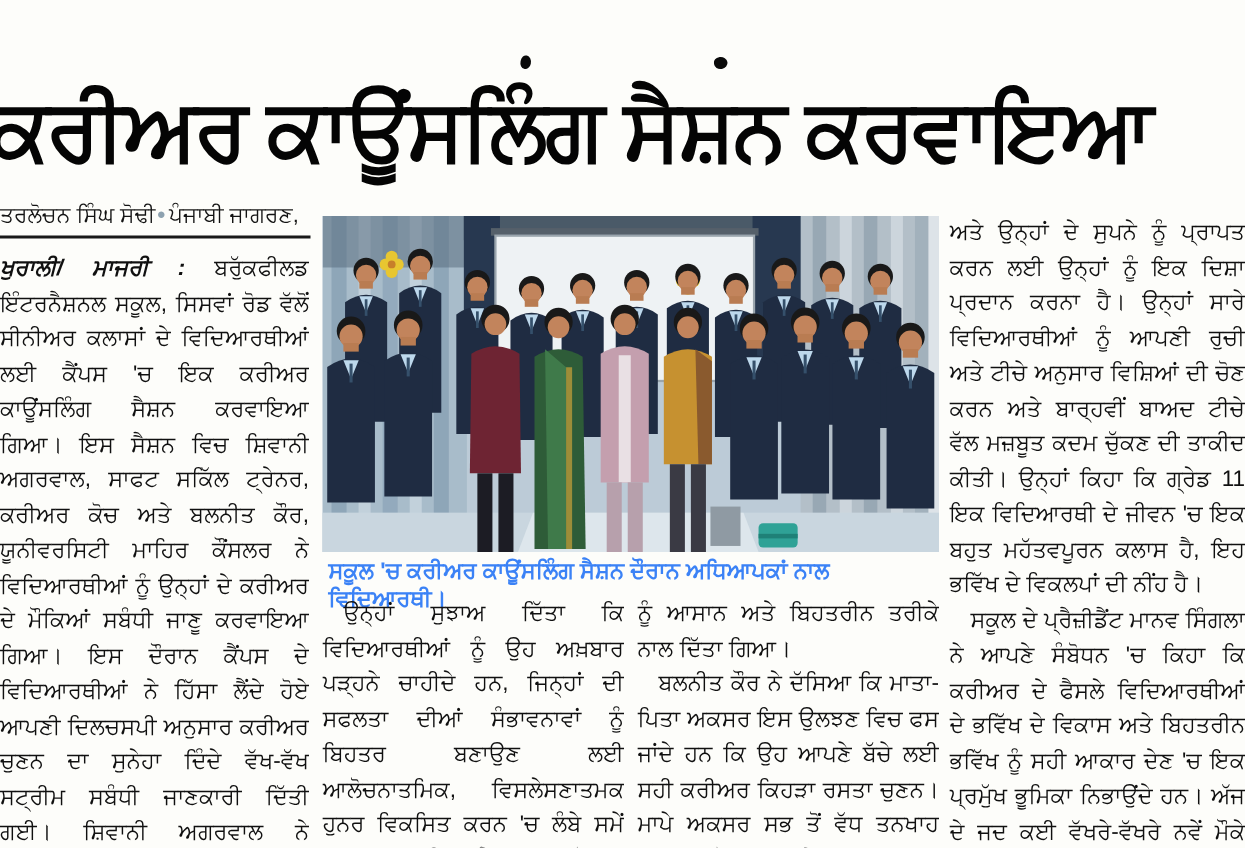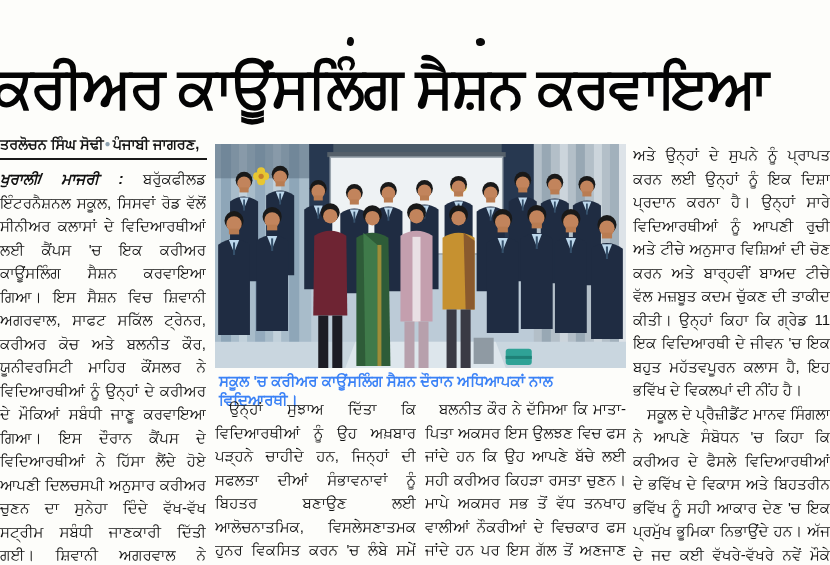--- a/index.html
+++ b/index.html
@@ -18,21 +18,21 @@
   .crop-mark.m2{left:476px;top:1px;width:9px;height:8px;transform:rotate(-8deg);}
 
   .headline{
     position:absolute;left:-6px;top:18px;width:845px;
     margin:0;font-size:57px;line-height:1.15;font-weight:700;
     letter-spacing:-1.5px;white-space:nowrap;color:#040404;
   }
 
   .byline{
     position:absolute;left:0;top:99px;width:207px;
-    font-size:14.5px;font-weight:700;color:#131313;
+    font-size:14.5px;font-weight:400;color:#131313;
     padding-bottom:5px;border-bottom:2.5px solid #191919;
     white-space:nowrap;
   }
   .byline .bullet{color:#8ea2b0;font-size:10px;vertical-align:2px;padding:0 2px 0 1px;}
 
   .col{position:absolute;font-size:15px;line-height:23.5px;text-align:justify;color:#101010;}
   .col p{margin:0;}
   .col p.indent{text-indent:14px;}
   .dateline{font-weight:700;font-style:italic;}
 
@@ -185,20 +185,21 @@
     </svg>
   </figure>
 
   <figcaption class="caption">ਸਕੂਲ 'ਚ ਕਰੀਅਰ ਕਾਊਂਸਲਿੰਗ ਸੈਸ਼ਨ ਦੌਰਾਨ ਅਧਿਆਪਕਾਂ ਨਾਲ ਵਿਦਿਆਰਥੀ।</figcaption>
 
   <div class="col col2">
     <p class="indent">ਉਨ੍ਹਾਂ ਸੁਝਾਅ ਦਿੱਤਾ ਕਿ ਵਿਦਿਆਰਥੀਆਂ ਨੂੰ ਉਹ ਅਖ਼ਬਾਰ ਪੜ੍ਹਨੇ ਚਾਹੀਦੇ ਹਨ, ਜਿਨ੍ਹਾਂ ਦੀ ਸਫਲਤਾ ਦੀਆਂ ਸੰਭਾਵਨਾਵਾਂ ਨੂੰ ਬਿਹਤਰ ਬਣਾਉਣ ਲਈ ਆਲੋਚਨਾਤਮਿਕ, ਵਿਸਲੇਸਣਾਤਮਕ ਹੁਨਰ ਵਿਕਸਿਤ ਕਰਨ 'ਚ ਲੰਬੇ ਸਮੇਂ ਲਈ ਲਾਭ ਹੁੰਦਾ ਹੈ। ਇਸ ਦੌਰਾਨ ਵਿਦਿਆਰਥੀਆਂ ਨੇ ਵੀ ਵੱਖ-ਵੱਖ ਵਿਸ਼ਿਆਂ ਅਤੇ ਵੱਖ-ਵੱਖ ਕਿੱਤਿਆਂ ਸਬੰਧੀ ਅਹਿਮ ਸਵਾਲ ਪੁੱਛੇ, ਜਿਨ੍ਹਾਂ ਦਾ ਜਵਾਬ ਉਨ੍ਹਾਂ</p>
   </div>
 
   <div class="col col3">
+    <p>ਨੂੰ ਆਸਾਨ ਅਤੇ ਬਿਹਤਰੀਨ ਤਰੀਕੇ ਨਾਲ ਦਿੱਤਾ ਗਿਆ।</p>
     <p class="indent">ਬਲਨੀਤ ਕੌਰ ਨੇ ਦੱਸਿਆ ਕਿ ਮਾਤਾ-ਪਿਤਾ ਅਕਸਰ ਇਸ ਉਲਝਣ ਵਿਚ ਫਸ ਜਾਂਦੇ ਹਨ ਕਿ ਉਹ ਆਪਣੇ ਬੱਚੇ ਲਈ ਸਹੀ ਕਰੀਅਰ ਕਿਹੜਾ ਰਸਤਾ ਚੁਣਨ। ਮਾਪੇ ਅਕਸਰ ਸਭ ਤੋਂ ਵੱਧ ਤਨਖਾਹ ਵਾਲੀਆਂ ਨੌਕਰੀਆਂ ਦੇ ਵਿਚਕਾਰ ਫਸ ਜਾਂਦੇ ਹਨ ਪਰ ਇਸ ਗੱਲ ਤੋਂ ਅਣਜਾਣ ਰਹਿ ਜਾਂਦੇ ਹਨ ਕਿ ਉਨ੍ਹਾਂ ਦਾ ਬੱਚਾ ਭਵਿੱਖ ਵਿਚ ਕੀ ਕਰਨਾ ਚਾਹੁੰਦਾ ਹੈ ਜਾਂ ਕੀ ਬਣਨਾ ਚਾਹੁੰਦਾ ਹੈ। ਇਸ ਸੈਸ਼ਨ ਦਾ ਉਦੇਸ਼ ਉਨ੍ਹਾਂ ਦੀ ਮਦਦ ਕਰਨਾ</p>
   </div>
 
   <div class="col col4">
     <p>ਅਤੇ ਉਨ੍ਹਾਂ ਦੇ ਸੁਪਨੇ ਨੂੰ ਪ੍ਰਾਪਤ ਕਰਨ ਲਈ ਉਨ੍ਹਾਂ ਨੂੰ ਇਕ ਦਿਸ਼ਾ ਪ੍ਰਦਾਨ ਕਰਨਾ ਹੈ। ਉਨ੍ਹਾਂ ਸਾਰੇ ਵਿਦਿਆਰਥੀਆਂ ਨੂੰ ਆਪਣੀ ਰੁਚੀ ਅਤੇ ਟੀਚੇ ਅਨੁਸਾਰ ਵਿਸ਼ਿਆਂ ਦੀ ਚੋਣ ਕਰਨ ਅਤੇ ਬਾਰ੍ਹਵੀਂ ਬਾਅਦ ਟੀਚੇ ਵੱਲ ਮਜ਼ਬੂਤ ਕਦਮ ਚੁੱਕਣ ਦੀ ਤਾਕੀਦ ਕੀਤੀ। ਉਨ੍ਹਾਂ ਕਿਹਾ ਕਿ ਗ੍ਰੇਡ 11 ਇਕ ਵਿਦਿਆਰਥੀ ਦੇ ਜੀਵਨ 'ਚ ਇਕ ਬਹੁਤ ਮਹੱਤਵਪੂਰਨ ਕਲਾਸ ਹੈ, ਇਹ ਭਵਿੱਖ ਦੇ ਵਿਕਲਪਾਂ ਦੀ ਨੀਂਹ ਹੈ।</p>
     <p class="indent">ਸਕੂਲ ਦੇ ਪ੍ਰੈਜ਼ੀਡੈਂਟ ਮਾਨਵ ਸਿੰਗਲਾ ਨੇ ਆਪਣੇ ਸੰਬੋਧਨ 'ਚ ਕਿਹਾ ਕਿ ਕਰੀਅਰ ਦੇ ਫੈਸਲੇ ਵਿਦਿਆਰਥੀਆਂ ਦੇ ਭਵਿੱਖ ਦੇ ਵਿਕਾਸ ਅਤੇ ਬਿਹਤਰੀਨ ਭਵਿੱਖ ਨੂੰ ਸਹੀ ਆਕਾਰ ਦੇਣ 'ਚ ਇਕ ਪ੍ਰਮੁੱਖ ਭੂਮਿਕਾ ਨਿਭਾਉਂਦੇ ਹਨ। ਅੱਜ ਦੇ ਜਦ ਕਈ ਵੱਖਰੇ-ਵੱਖਰੇ ਨਵੇਂ ਮੌਕੇ ਉਪਲਬਧ ਹਨ ਤਾਂ ਇਸ ਮਾਹੌਲ 'ਚ ਉਪਲੱਬਧ ਮੌਕਿਆਂ ਬਾਰੇ ਜਾਣਨਾ ਬੱਚਿਆਂ ਨੂੰ ਉਨ੍ਹਾਂ ਦੇ ਫੈਸਲੇ ਲੈਣ ਦੀ ਪ੍ਰਕਿਰਿਆ ਵਿਚ ਮਦਦ ਕਰਦਾ ਹੈ। ਉਨ੍ਹਾਂ ਵਿਦਿਆਰਥੀਆਂ ਨੂੰ ਉਪਲਬਧ ਕਈ ਵਿਕਲਪਾਂ ਤੋਂ ਜਾਣੂ ਹੋਣ ਅਤੇ ਸੈਸ਼ਨ ਤੋਂ ਵੱਧ ਤੋਂ ਵੱਧ ਲਾਭ ਉਠਾਉਣ ਦੀ ਵੀ ਅਪੀਲ ਕੀਤੀ।</p>
   </div>
 
 </div>
 

